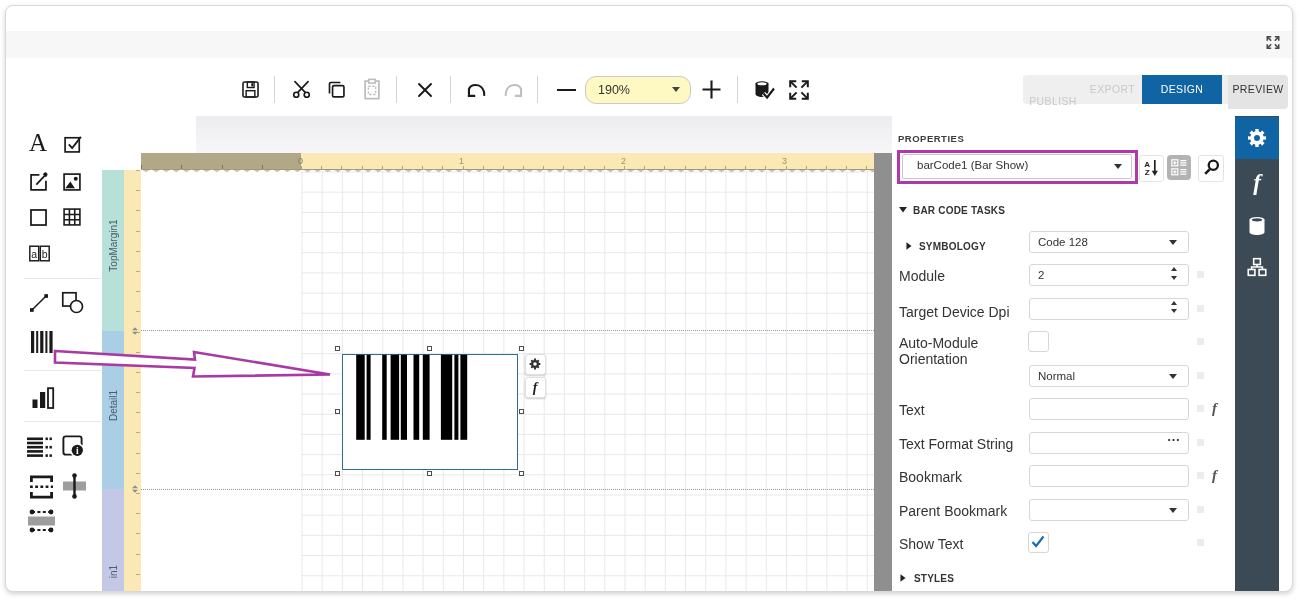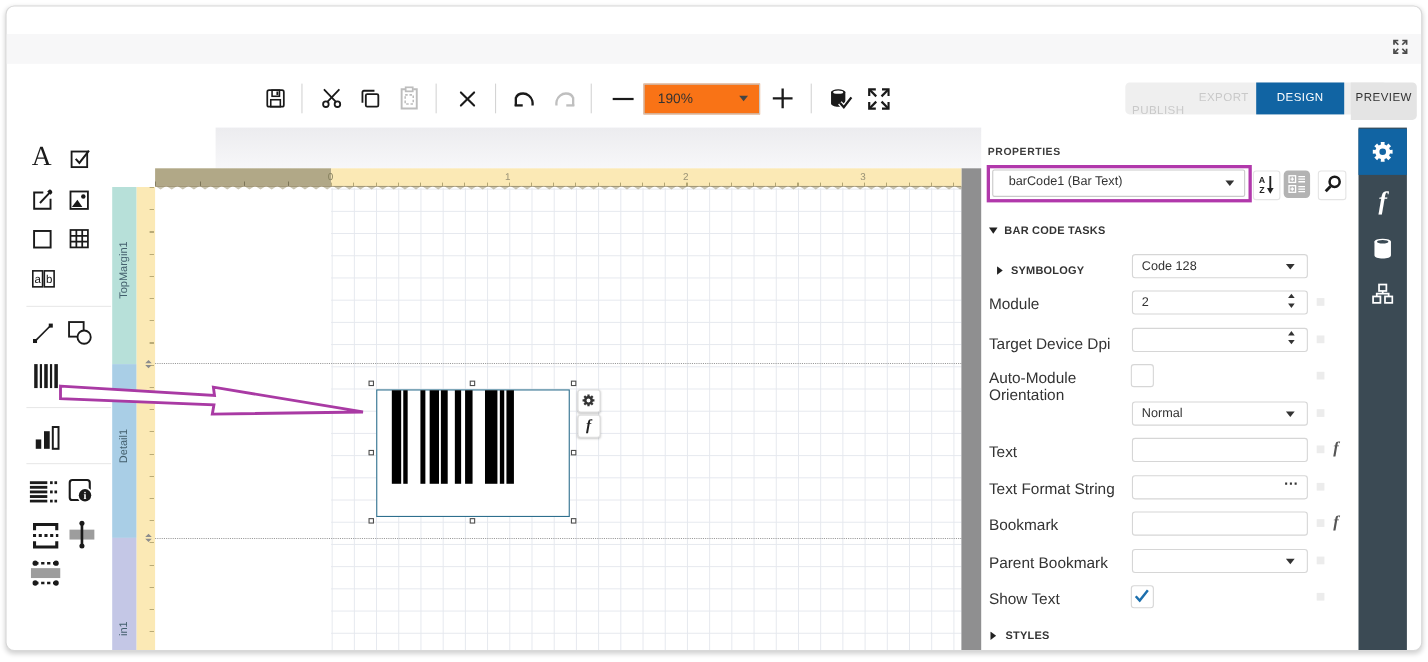--- a/index.html
+++ b/index.html
@@ -96,21 +96,21 @@
 
     <svg class="icon" style="left:498px;top:77px" width="19" height="14" viewBox="0 0 19 14" fill="none" stroke="#bfbfbf" stroke-width="2.1">
       <path d="M18.1 12.9 H10.8"></path>
       <path d="M17.05 13.4 V5.6"></path>
       <path d="M17.05 6.2 C 16.3 3.8, 13.6 2.0, 10.4 2.0 C 6.6 2.0, 3.1 4.8, 2.1 8.6 C 1.75 9.9, 1.75 11.3, 1.85 12.9"></path>
     </svg>
     <div class="tbsep" style="left:531px"></div>
 
     <div class="abs" style="left:551px;top:83px;width:19px;height:2px;background:#1a1a1a"></div>
 
-    <div class="abs" style="left:579px;top:70px;width:104px;height:26px;border:1px solid #c9c9c9;border-radius:0;background:#f97316;">
+    <div class="abs" style="left:579px;top:70px;width:104px;height:26px;border:1px solid #c9c9c9;border-radius:11px;background:#fef9c3;">
       <span style="position:absolute;left:12px;top:6px;font-size:12.5px;color:#333;">190%</span>
       <span class="caret" style="left:86px;top:10px;border-top-color:#444;"></span>
     </div>
 
     <svg class="icon" style="left:696px;top:74px" width="19" height="19" viewBox="0 0 19 19" stroke="#1a1a1a" stroke-width="2.1">
       <line x1="9.5" y1="0.5" x2="9.5" y2="18.5"></line>
         <line x1="0.5" y1="9.5" x2="18.5" y2="9.5"></line>
     </svg>
     <div class="tbsep" style="left:731px"></div>
 
@@ -329,21 +329,21 @@
 
   <svg class="abs" style="left:0;top:0;z-index:50" width="400" height="420" viewBox="0 0 400 420">
     <polygon points="49,345 189,353.5 188,346 324,368.5 187,370.5 188.5,362 49,356.5" fill="#fff" stroke="#a93aa4" stroke-width="2.6" stroke-linejoin="miter"></polygon>
   </svg>
 
   <div id="props">
     <div class="abs" style="left:892px;top:127px;font-size:9.5px;font-weight:bold;color:#3c3c3c;letter-spacing:.5px;">PROPERTIES</div>
 
     <div class="abs" style="left:891px;top:144px;width:235px;height:28px;border:3px solid #b138ab;"></div>
     <div class="abs" style="left:896px;top:148px;width:228px;height:23px;border:1px solid #c9c9c9;border-radius:2px;background:#fff;">
-      <span style="position:absolute;left:14px;top:4px;font-size:11.5px;color:#333;">barCode1 (Bar Text)</span>
+      <span style="position:absolute;left:14px;top:4px;font-size:11.5px;color:#333;">barCode1 (Bar Show)</span>
       <span class="caret" style="left:211px;top:9px;"></span>
     </div>
 
     <div class="abs" style="left:1133px;top:149px;width:23px;height:25px;border:1px solid #e4e4e4;border-radius:3px;background:#fff;"></div>
     <svg class="abs" style="left:1137px;top:153px" width="17" height="18" viewBox="0 0 17 19">
       <text x="4" y="8" font-size="8.5" font-weight="bold" fill="#222" text-anchor="middle" font-family="Liberation Sans">A</text>
       <text x="4" y="17" font-size="8.5" font-weight="bold" fill="#222" text-anchor="middle" font-family="Liberation Sans">Z</text>
       <line x1="12" y1="1" x2="12" y2="14" stroke="#222" stroke-width="1.8"></line>
       <path d="M8.8 12.5 h6.4 L12 18 z" fill="#222"></path>
     </svg>

